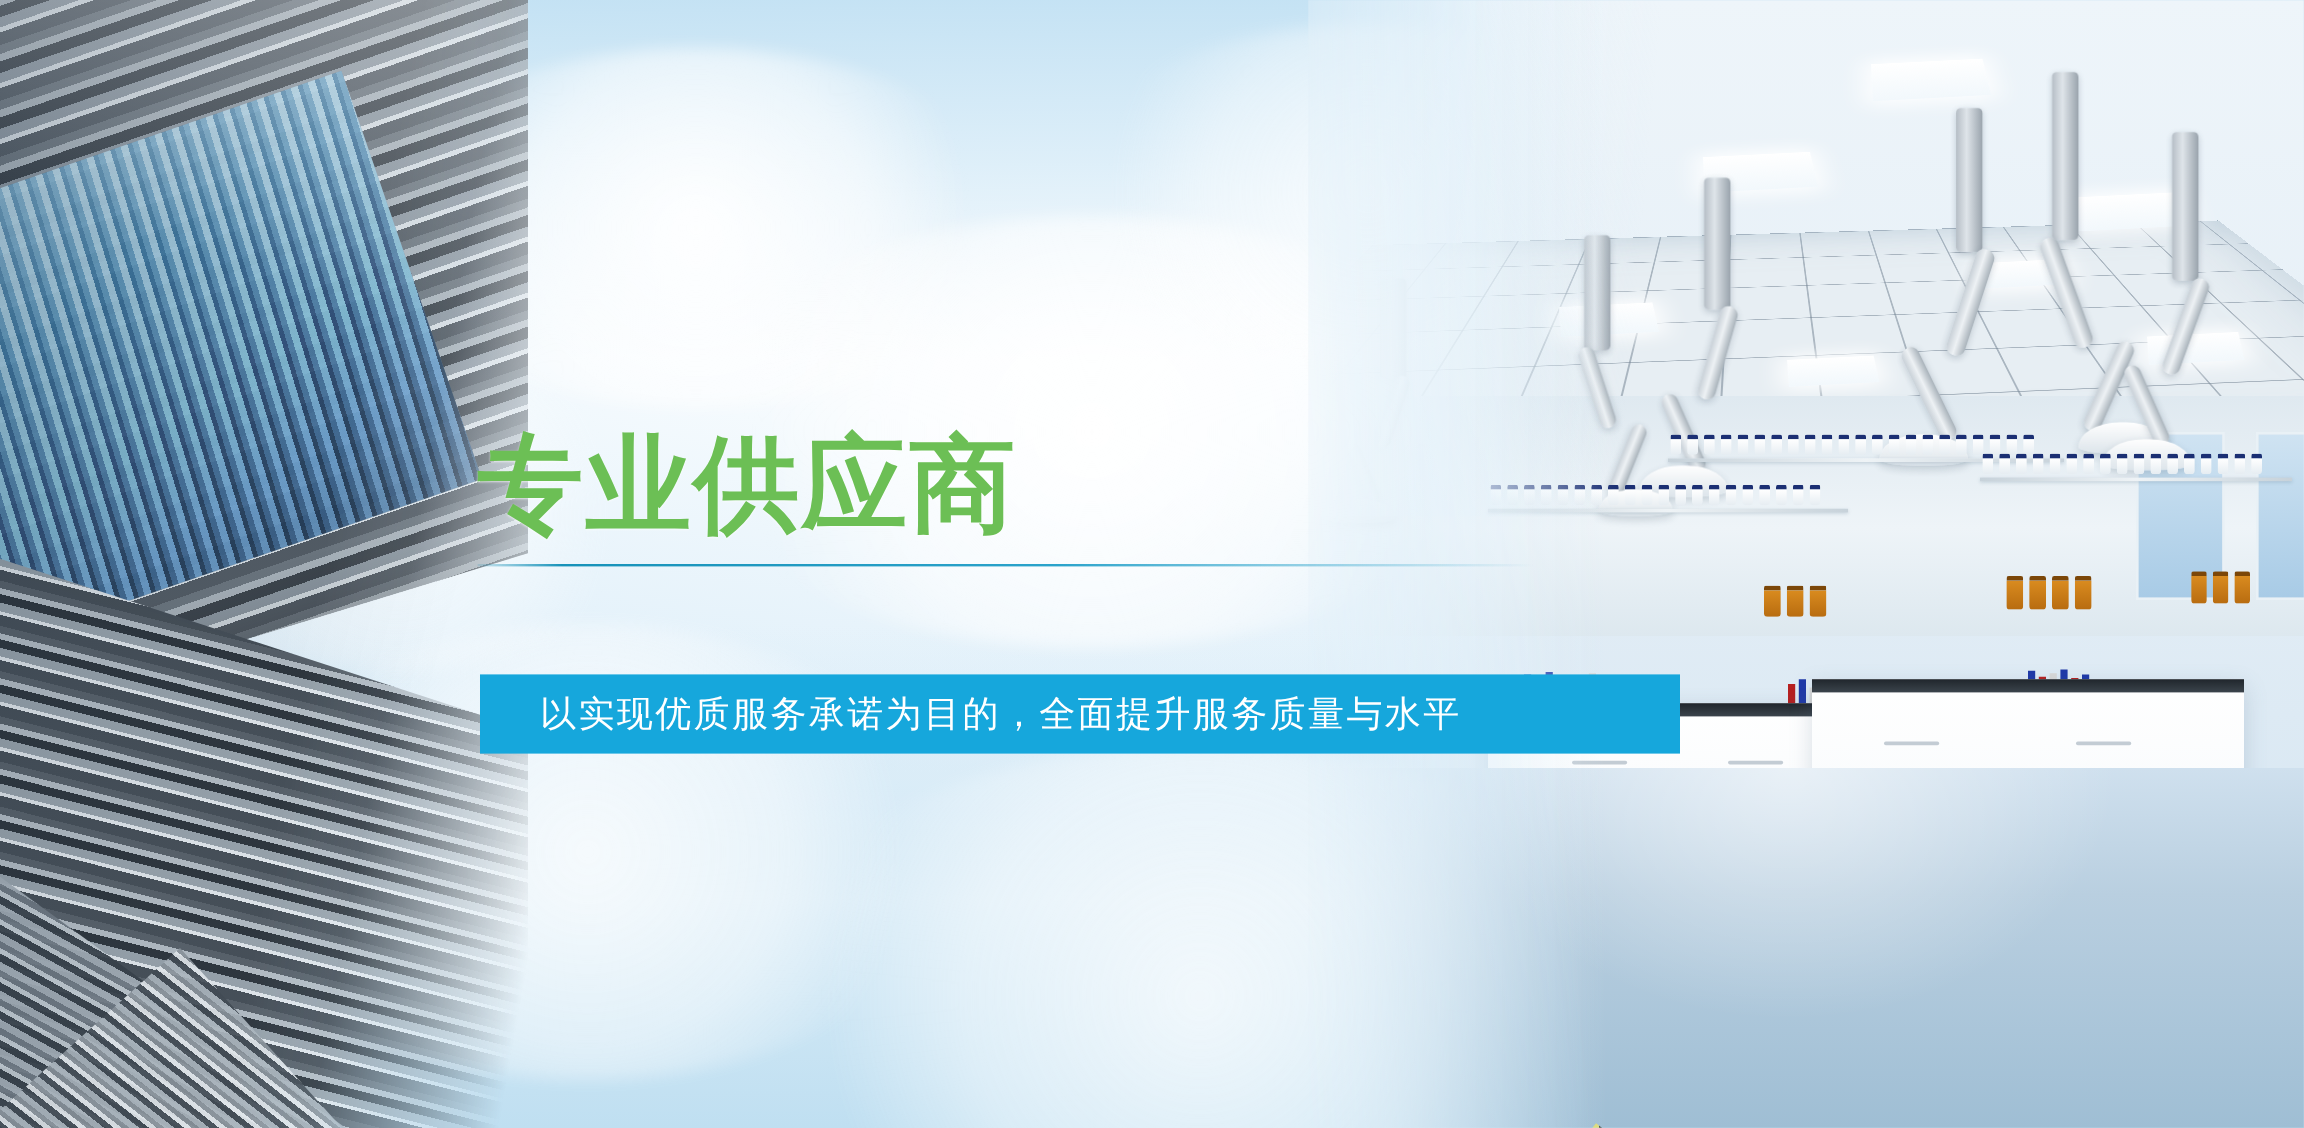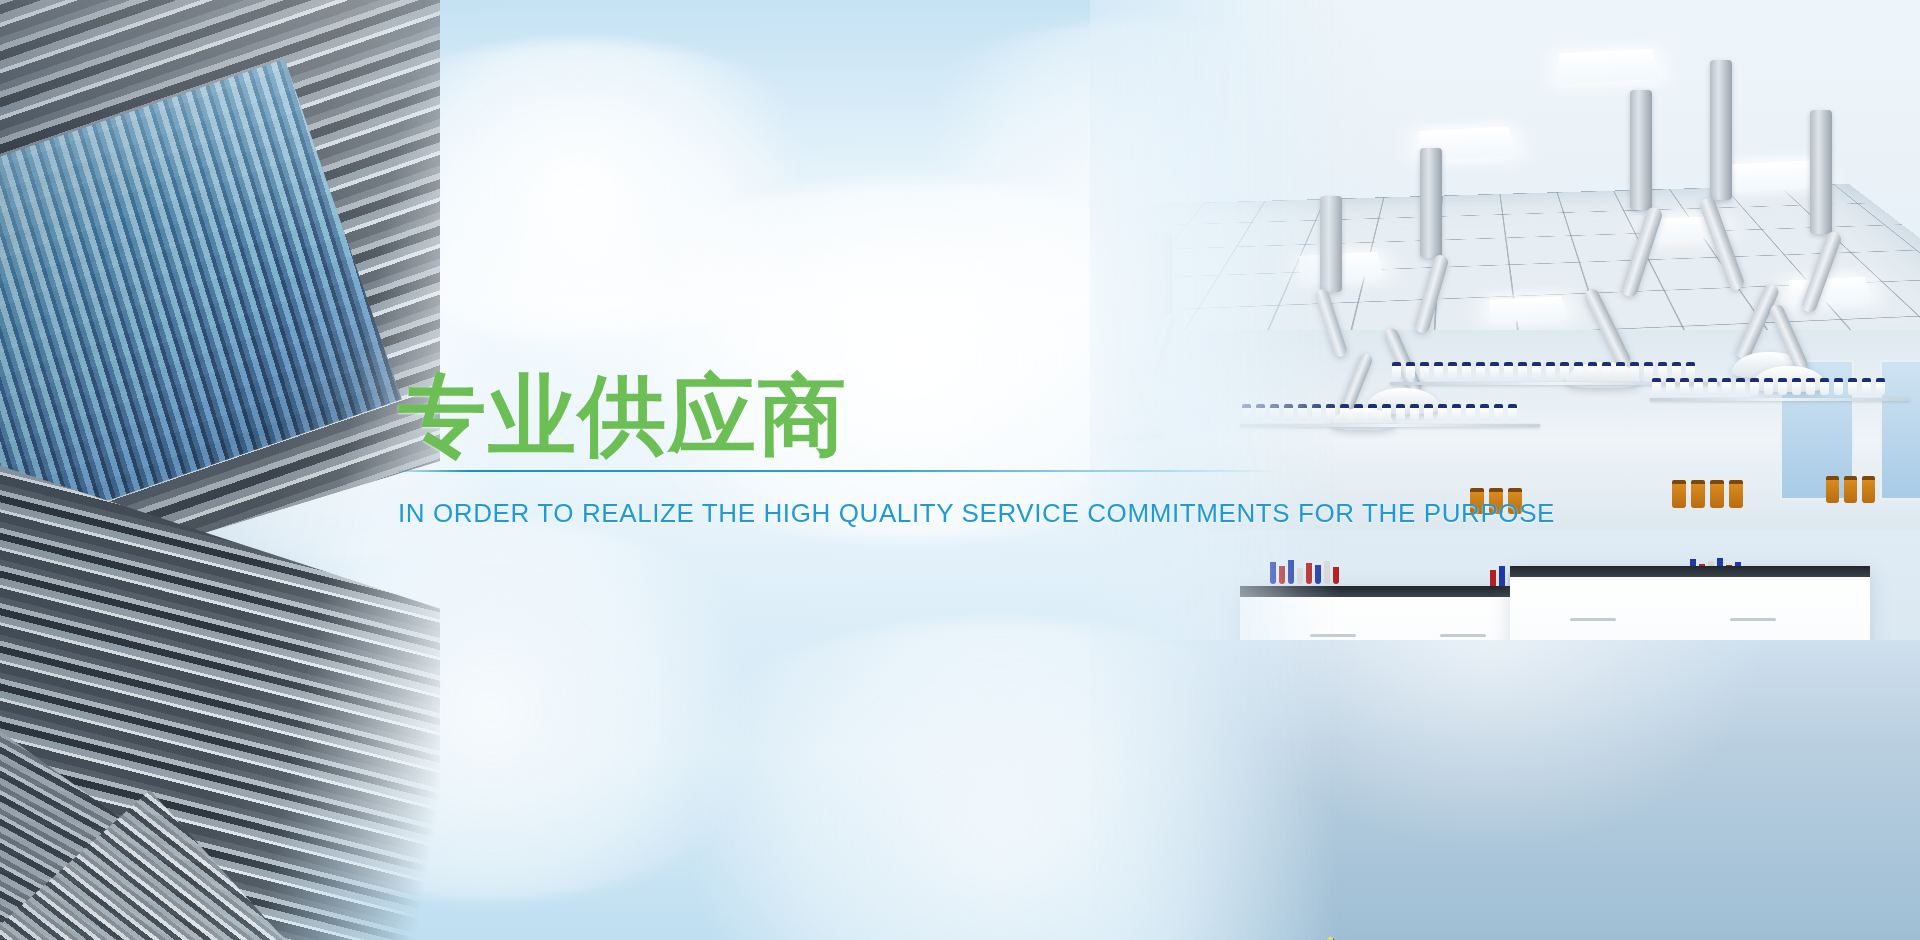--- a/index.html
+++ b/index.html
@@ -290,21 +290,20 @@
     color:#1b9bd7;
     text-shadow:0 1px 2px rgba(255,255,255,.85);
   }
   .headline .hl-green{
     font-size:88px;
     font-weight:700;
     letter-spacing:2px;
     color:#6cbf55;
     text-shadow:0 1px 2px rgba(255,255,255,.7);
     line-height:1;
-    margin-top:12px;
   }
 
   .rule{
     position:absolute; left:398px; top:470px;
     width:880px; height:2px;
     background:linear-gradient(90deg, rgba(23,139,180,.15) 0%, #1792b9 8%, #2ba3cb 55%, rgba(43,163,203,0) 100%);
   }
 
   .subline{
     position:absolute; left:398px; top:498px;
@@ -554,17 +553,19 @@
   </div>
 
   <div class="content">
 
     <div class="headline">
       <span class="hl-green">专业供应商</span>
     </div>
 
     <div class="rule"></div>
 
-    <div class="subline">IN ORDER TO REALIZE THE HIGH QUALITY SERVICE COMMITMENTS FOR THE PURPOSE</div>
-
+
+    <div class="tagbar">
+      <span class="tagtext">以实现优质服务承诺为目的，全面提升服务质量与水平</span>
+    </div>
 
   </div>
 </div>
 
 </body></html>

